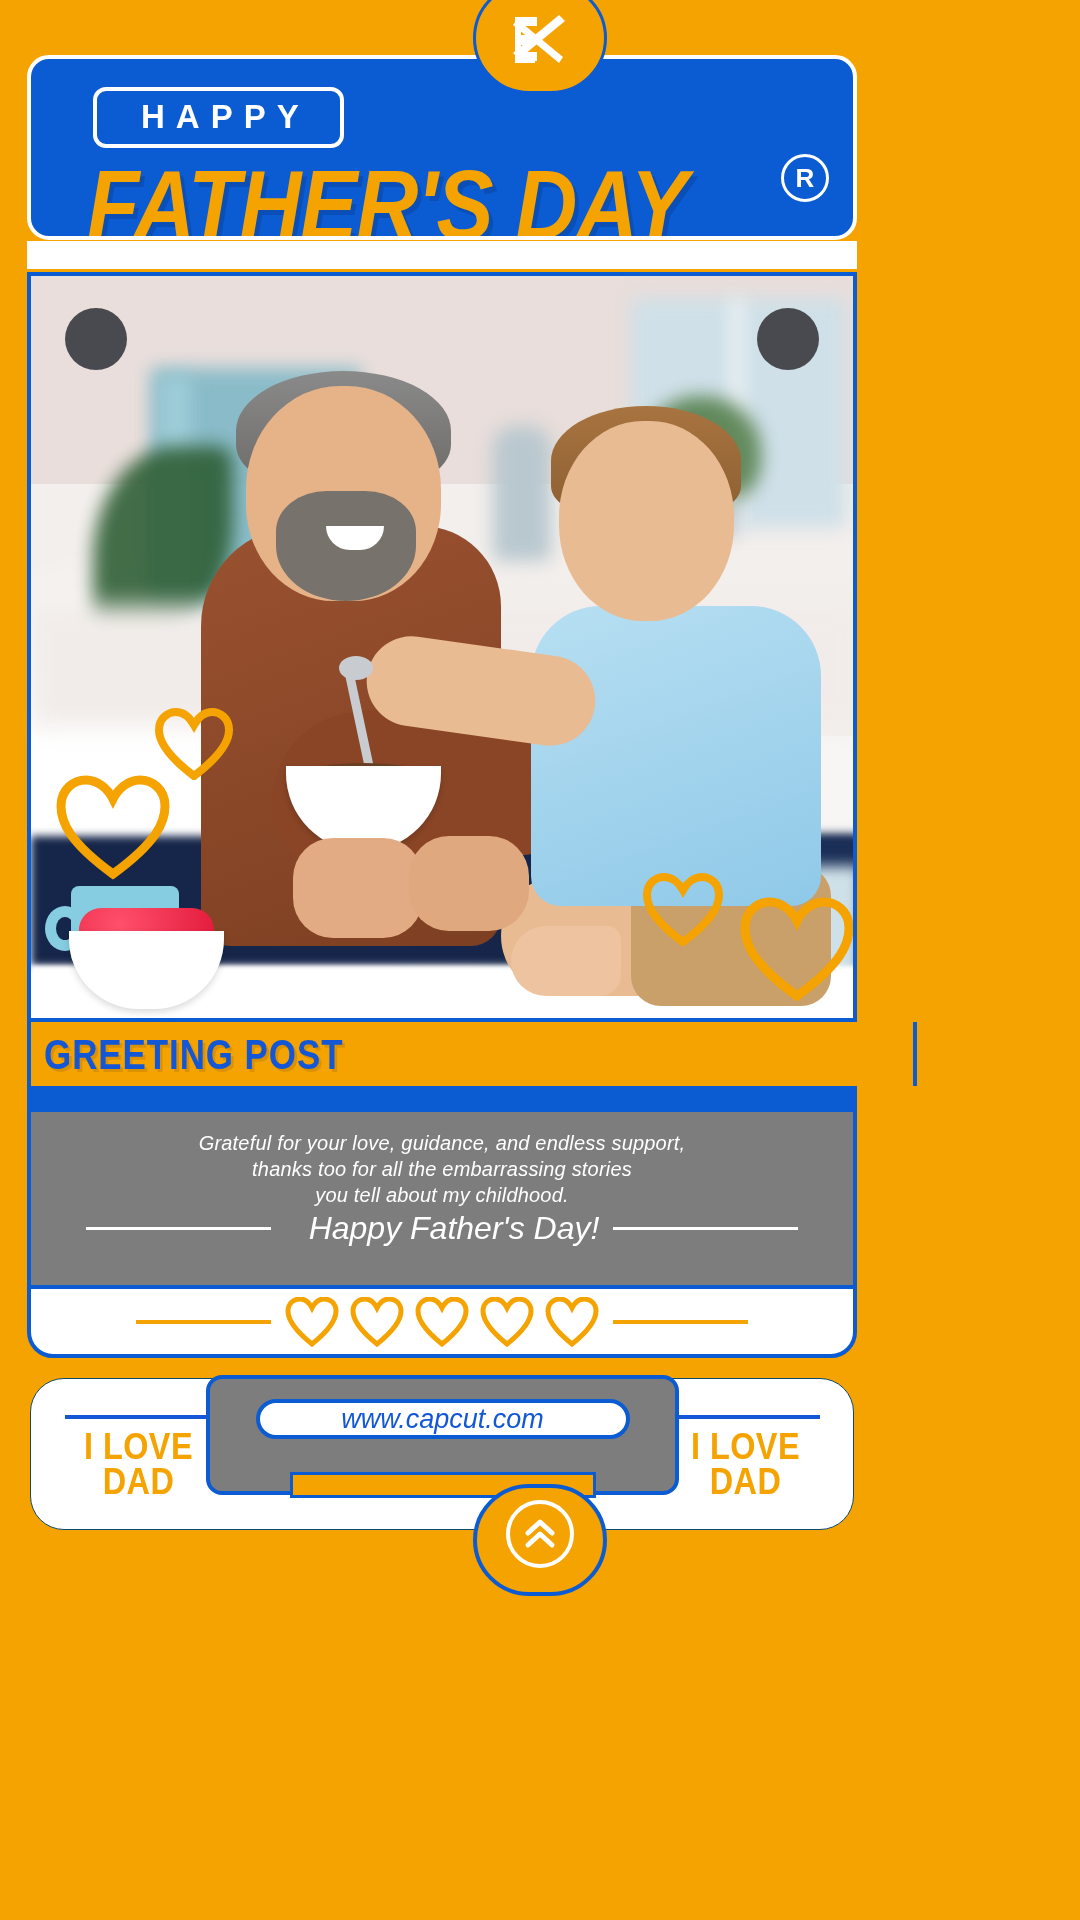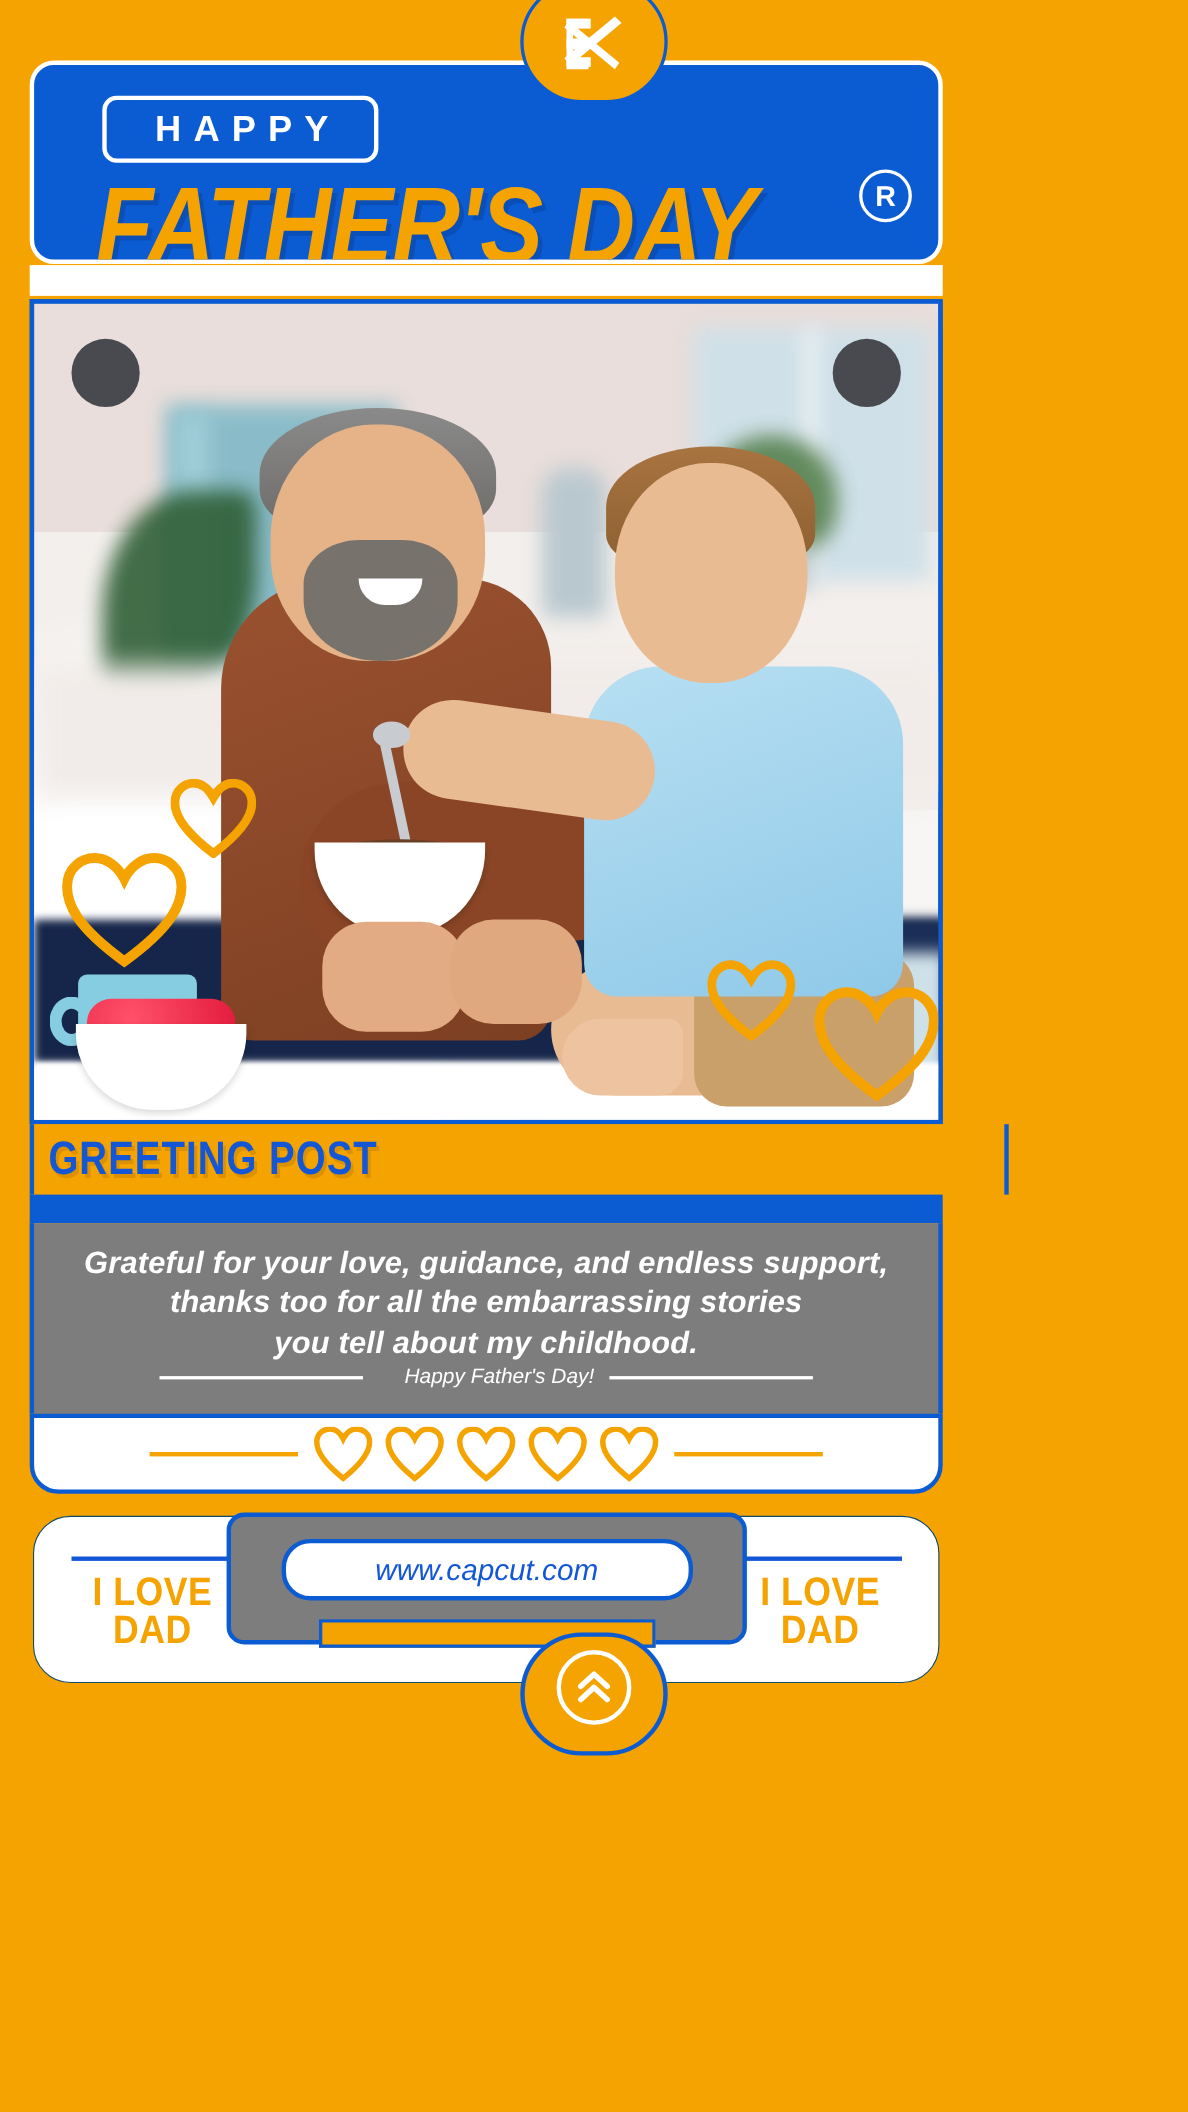--- a/index.html
+++ b/index.html
@@ -177,28 +177,28 @@
   
   .quote-box{
     position:absolute; left:27px; top:1112px; width:830px; height:173px;
     background:#7d7d7d;
     border-left:4px solid #0B5BD3; border-right:4px solid #0B5BD3;
     z-index:3;
     padding-top:18px;
     text-align:center;
   }
   .quote-line{
-    color:#ffffff; font-size:28px; font-style:italic; font-weight:700;
+    color:#ffffff; font-size:20px; font-style:italic; font-weight:400;
     line-height:1.30; letter-spacing:.2px;
   }
   .quote-sign-row{
     display:flex; align-items:center; justify-content:center; gap:14px; margin-top:2px;
   }
   .sign-rule{ height:3px; background:#ffffff; width:185px; }
-  .quote-sign{ color:#ffffff; font-size:19px; font-style:italic; white-space:nowrap;margin-left:24px; }
+  .quote-sign{ color:#ffffff; font-size:32px; font-style:italic; white-space:nowrap;margin-left:24px; }
 
   
   .hearts-bar{
     position:absolute; left:27px; top:1285px; width:830px; height:73px;
     background:#ffffff;
     border:4px solid #0B5BD3;
     border-bottom-left-radius:26px; border-bottom-right-radius:26px;
     z-index:3;
     display:flex; align-items:center; justify-content:center; gap:14px;
   }
@@ -223,21 +223,21 @@
 
   
   .url-panel{
     position:absolute; left:206px; top:1375px; width:473px; height:120px;
     background:#7d7d7d; border:4px solid #0B5BD3; border-radius:16px;
     z-index:5;
     display:flex; align-items:flex-start; justify-content:center;
     padding-top:20px;
   }
   .url-pill{
-    width:374px; height:56px; background:#ffffff;
+    width:374px; height:40px; background:#ffffff;
     border:4px solid #0B5BD3; border-radius:26px;
     display:flex; align-items:center; justify-content:center;
   }
   .url-text{ color:#1357D6; font-size:27px; font-style:italic; }
   .url-underbar{
     position:absolute; left:290px; top:1472px; width:306px; height:26px;
     background:#F5A300; border:3px solid #0B5BD3; z-index:6;
   }
 
   

